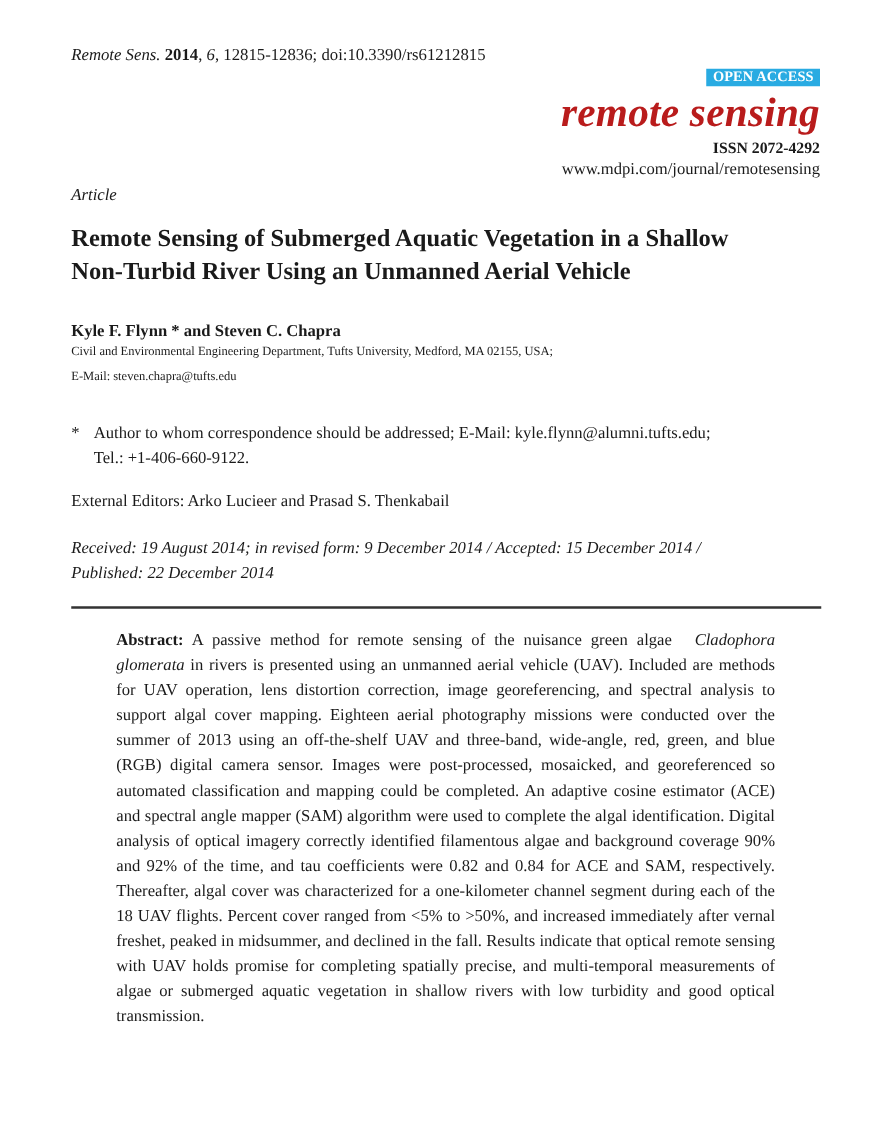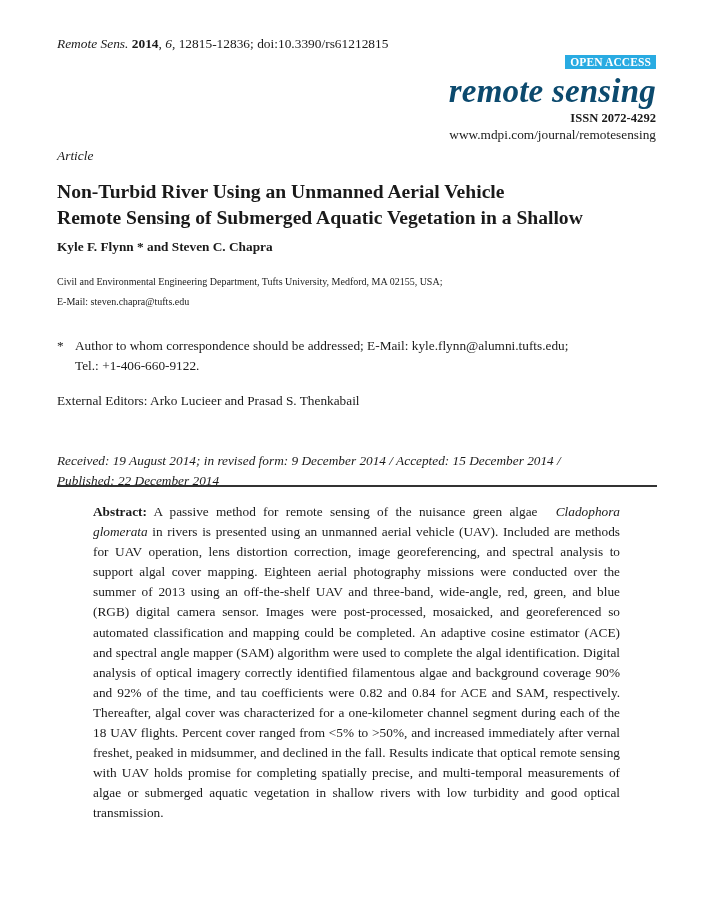--- a/index.html
+++ b/index.html
@@ -10,36 +10,36 @@
     }
     .abs { position: absolute; }
     .citation { left: 57px; top: 36px; font-size: 13.4px; white-space: nowrap; }
     .citation i { font-style: italic; margin-top: 32px; }
     .citation b { font-weight: bold; }
     .oa-badge {
       right: 50px; top: 55px; background: #29abe2; color: #fff;
       font-weight: bold; font-size: 11.5px; padding: 1px 5px 1px 5px; letter-spacing: 0.1px;
     }
     .journal-name {
-      right: 50px; top: 72px; color: #0c4a6e; font-style: italic; font-weight: bold;
+      right: 50px; top: 72px; color: #b91c1c; font-style: italic; font-weight: bold;
       font-size: 33px; line-height: 38px; letter-spacing: 0.2px;
     }
     .issn { right: 50px; top: 111px; font-weight: bold; font-size: 12.6px; }
     .journal-url { right: 50px; top: 127px; font-size: 13.3px; }
     .article-type { left: 57px; top: 148px; font-style: italic; font-size: 13.4px; }
     .title {
       left: 57px; top: 179px; width: 600px; font-weight: bold; font-size: 19.6px; line-height: 26px;
     }
-    .authors { left: 57px; top: 239px; font-weight: bold; font-size: 13.3px; }
+    .authors { left: 57px; top: 257px; font-weight: bold; font-size: 13.3px; }
     .affil { left: 57px; top: 272px; font-size: 10px; line-height: 20px; width: 620px; font-family: Liberation Serif, serif; }
     .corr { left: 57px; top: 336px; font-size: 13.3px; line-height: 20px; width: 620px; }
     .corr .star { position: absolute; left: 0; top: 0; }
     .corr .text { padding-left: 18px; }
     .editors { left: 57px; top: 393px; font-size: 13.3px; }
-    .dates { left: 57px; top: 451px; font-style: italic; font-size: 13.3px; line-height: 20px; width: 620px; }
+    .dates { left: 57px; top: 428px; font-style: italic; font-size: 13.3px; line-height: 20px; width: 620px; }
     .rule { left: 57px; top: 485px; width: 600px; height: 2px; background: #333; }
     .abstract {
       left: 93px; top: 502px; width: 527px; font-size: 13.3px; line-height: 20.1px;
       text-align: justify;
     }
     .abstract b { font-weight: bold; }
     .abstract i { font-style: italic; margin-left: 11px; }
   </style>
 </head>
 <body>
@@ -47,22 +47,22 @@
 <div class="abs citation"><i>Remote Sens.</i> <b>2014</b>, <i>6</i><span>, 12815-12836; doi:10.3390/rs61212815</span></div>
 
 <div class="abs oa-badge">OPEN ACCESS</div>
 <div class="abs journal-name">remote sensing</div>
 <div class="abs issn">ISSN 2072-4292</div>
 <div class="abs journal-url">www.mdpi.com/journal/remotesensing</div>
 
 <div class="abs article-type">Article</div>
 
 <div class="abs title">
+  <div>Remote Sensing of Submerged Aquatic Vegetation in a Shallow</div>
   <div>Non-Turbid River Using an Unmanned Aerial Vehicle</div>
-  <div>Remote Sensing of Submerged Aquatic Vegetation in a Shallow</div>
 </div>
 
 <div class="abs authors">Kyle F. Flynn * and Steven C. Chapra</div>
 
 <div class="abs affil">
   <div>Civil and Environmental Engineering Department, Tufts University, Medford, MA 02155, USA;</div>
   <div>E-Mail: steven.chapra@tufts.edu</div>
 </div>
 
 <div class="abs corr">

